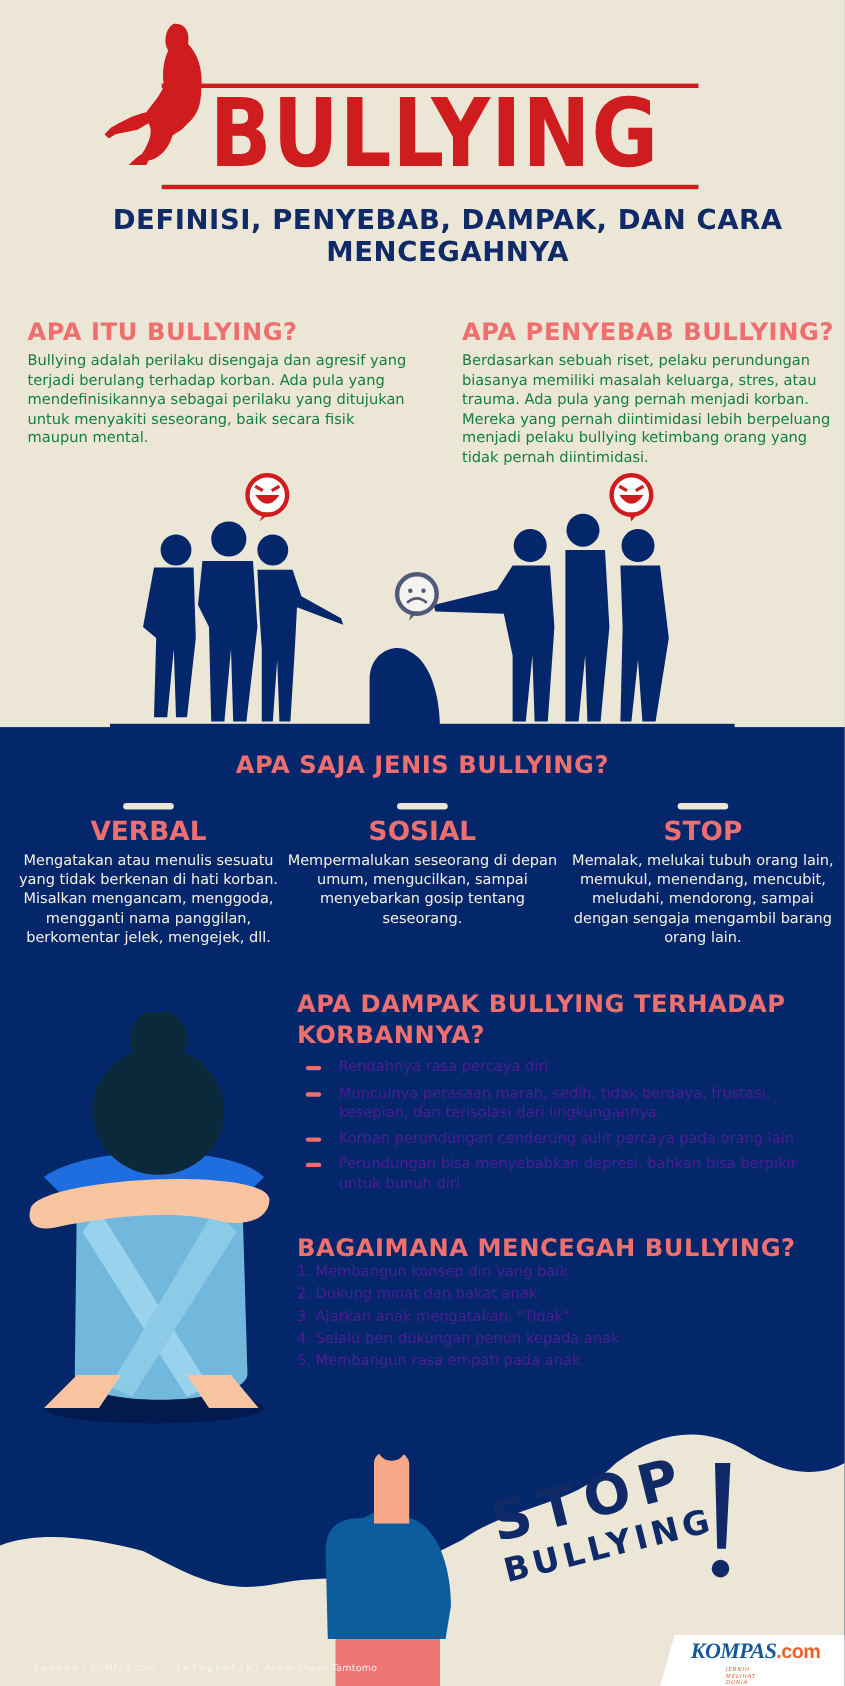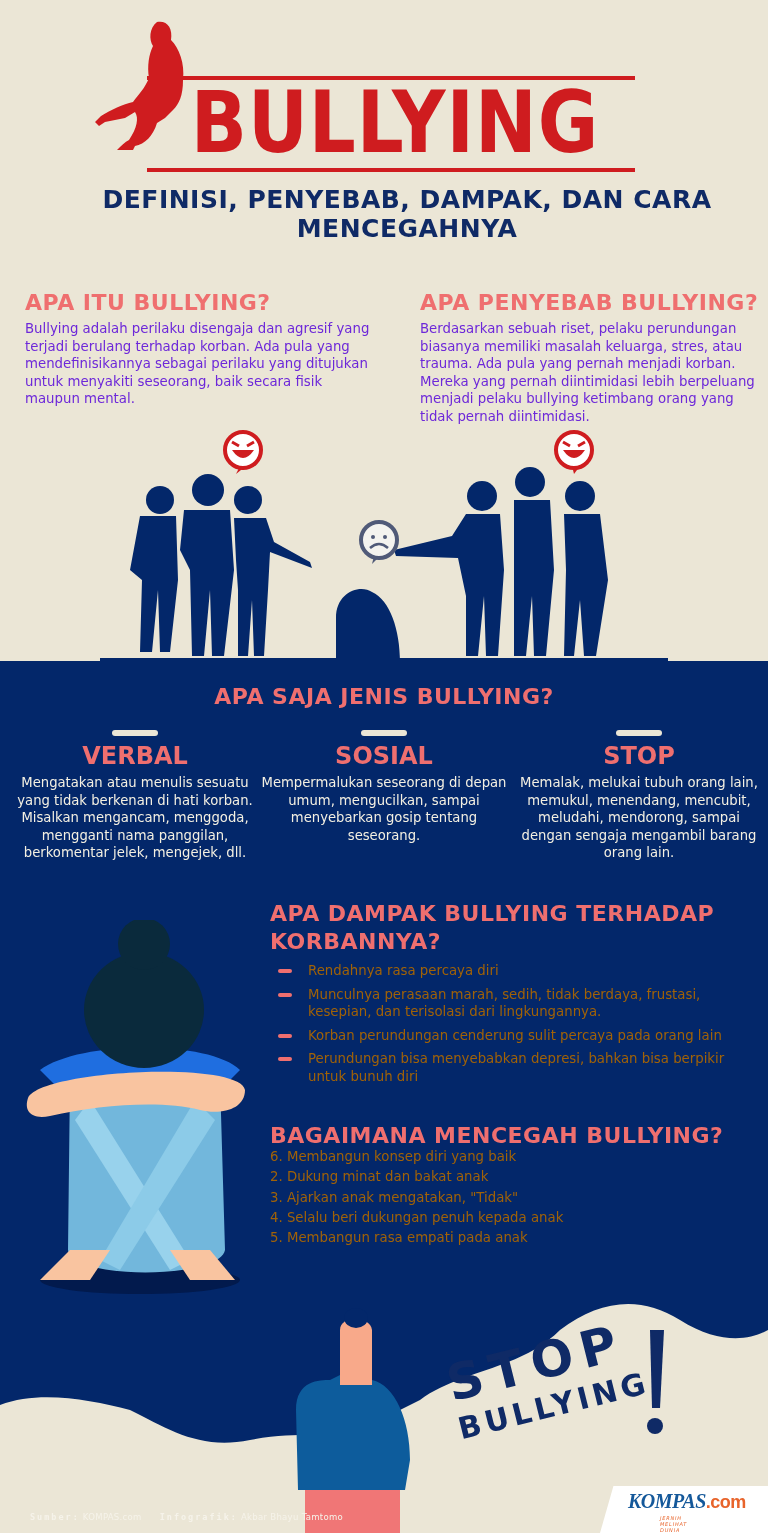--- a/index.html
+++ b/index.html
@@ -8,22 +8,22 @@
   .cream { position: absolute; left: 0; top: 0; width: 768px; height: 661px; background: #ebe6d6; }
   .navy { position: absolute; left: 0; top: 661px; width: 768px; height: 872px; background: #03276a; }
   .bottom-wave { position: absolute; left: 0; top: 1290px; width: 768px; height: 243px; }
 
   .hero-figure { position: absolute; left: 95px; top: 18px; width: 110px; height: 150px; }
   .title-line { position: absolute; left: 147px; height: 4px; background: #cf1c1f; width: 488px; }
   .title { position: absolute; left: 150px; top: 78px; width: 490px; text-align: center; font-family: "DejaVu Sans", sans-serif; font-weight: 900; font-size: 82px; letter-spacing: 1px; color: #cf1c1f; transform: scaleY(1.05); line-height: 90px; font-stretch: condensed; }
   .subtitle { position: absolute; left: 0; top: 185px; width: 768px; text-align: center; color: #0f2a66; font-weight: bold; font-size: 25px; letter-spacing: 0.5px; margin-left: 23px; }
 
   .h-red { color: #ef6f6f; font-weight: bold; font-size: 22px; letter-spacing: 0.5px; text-transform: uppercase; }
-  .body-dark { color: #6d28d9; font-size: 13.3px; line-height: 17.5px; }
-  .body-light { color: #a16207; font-size: 13.3px; line-height: 17.5px; }
+  .body-dark { color: #15803d; font-size: 13.3px; line-height: 17.5px; }
+  .body-light { color: #4c1d95; font-size: 13.3px; line-height: 17.5px; }
 
   .sec-apa { position: absolute; left: 25px; top: 290px; width: 350px; }
   .sec-penyebab { position: absolute; left: 420px; top: 290px; width: 340px; }
   .sec-apa p, .sec-penyebab p { margin-top: 5px; }
 
   .crowd { position: absolute; left: 100px; top: 420px; width: 568px; height: 245px; }
 
   .jenis-title { position: absolute; left: 0; top: 684px; width: 768px; text-align: center; }
   .jenis { position: absolute; top: 730px; width: 250px; text-align: center; }
   .jenis .bar { width: 46px; height: 6px; border-radius: 3px; background: #ebe6d6; margin: 0 auto 6px; }
@@ -157,21 +157,21 @@
       <li class="body-light"><span class="dash"></span><span>Rendahnya rasa percaya diri</span></li>
       <li class="body-light"><span class="dash"></span><span>Munculnya perasaan marah, sedih, tidak berdaya, frustasi, kesepian, dan terisolasi dari lingkungannya.</span></li>
       <li class="body-light"><span class="dash"></span><span>Korban perundungan cenderung sulit percaya pada orang lain</span></li>
       <li class="body-light"><span class="dash"></span><span>Perundungan bisa menyebabkan depresi, bahkan bisa berpikir untuk bunuh diri</span></li>
     </ul>
   </div>
 
   <div class="cegah">
     <h2 class="h-red">BAGAIMANA MENCEGAH BULLYING?</h2>
     <ol>
-      <li class="body-light">6. Membangun konsep diri yang baik</li>
+      <li class="body-light">1. Membangun konsep diri yang baik</li>
       <li class="body-light">2. Dukung minat dan bakat anak</li>
       <li class="body-light">3. Ajarkan anak mengatakan, "Tidak"</li>
       <li class="body-light">4. Selalu beri dukungan penuh kepada anak</li>
       <li class="body-light">5. Membangun rasa empati pada anak</li>
     </ol>
   </div>
 
   <svg class="bottom-wave" viewBox="0 0 768 243">
     <path d="M0 115 C40 100 90 110 130 120 C170 140 200 160 250 150 C300 140 330 150 360 140 L420 110 C460 80 520 80 560 40 C600 10 640 5 680 30 C720 55 750 50 768 40 L768 243 L0 243 Z" fill="#ebe6d6"></path>
     <g>

